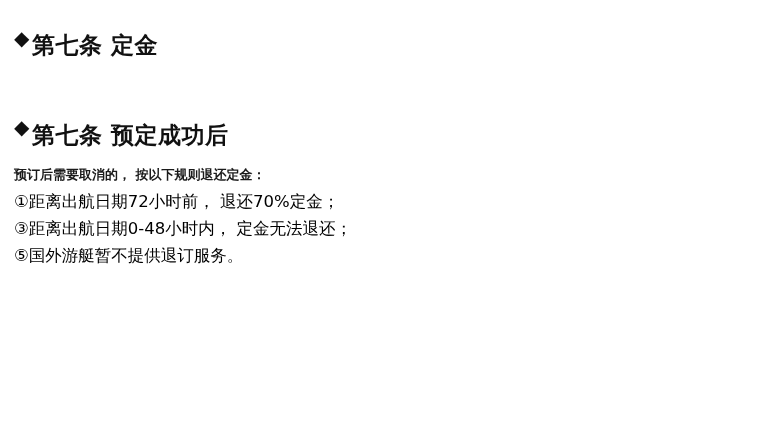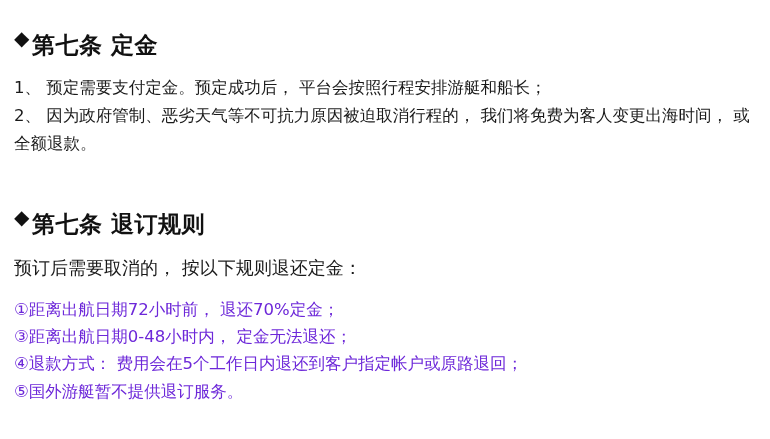--- a/index.html
+++ b/index.html
@@ -50,55 +50,51 @@
     line-height: 1.72;
     color: #1a1a1a;
     margin: 0;
   }
   .para-block {
     margin-bottom: 2px;
   }
   .list-line {
     font-size: 16.5px;
     line-height: 1.66;
-    color: #6d28d9;
+    color: #000000;
     white-space: normal;
   }
   .spacer-large {
     height: 26px;
   }
   .intro {
-    font-size: 18px;
+    font-size: 13px;
     line-height: 1.8;
-    margin-bottom: 11px;
+    margin-bottom: 1px;
+    font-weight: bold;
   }
 </style>
 </head>
 <body>
 
 <div class="page">
 
   <div class="section">
     <div class="heading">
       <span class="diamond">◆</span>
       <span class="htext">第七条 定金</span>
     </div>
-    <div class="para-block">
-      <p class="para">1、 预定需要支付定金。预定成功后， 平台会按照行程安排游艇和船长；</p>
-      <p class="para">2、 因为政府管制、恶劣天气等不可抗力原因被迫取消行程的， 我们将免费为客人变更出海时间， 或全额退款。</p>
-    </div>
   </div>
 
   <div class="spacer-large"></div>
 
   <div class="section">
     <div class="heading">
       <span class="diamond">◆</span>
-      <span class="htext">第七条 退订规则</span>
+      <span class="htext">第七条 预定成功后</span>
     </div>
     <div class="intro">预订后需要取消的， 按以下规则退还定金：</div>
     <div class="list-line">①距离出航日期72小时前， 退还70%定金；</div>
     <div class="list-line">③距离出航日期0-48小时内， 定金无法退还；</div>
-    <div class="list-line">④退款方式： 费用会在5个工作日内退还到客户指定帐户或原路退回；</div>
     <div class="list-line">⑤国外游艇暂不提供退订服务。</div>
   </div>
 
 </div>
 
 </body></html>

